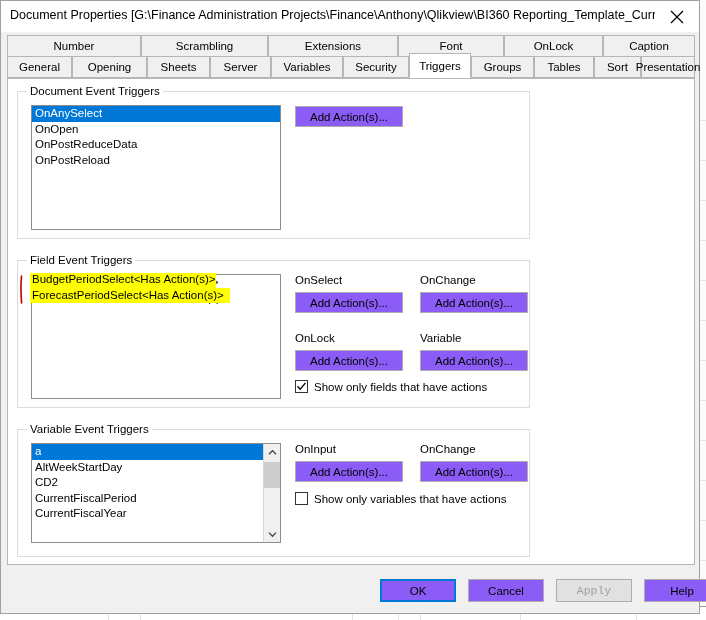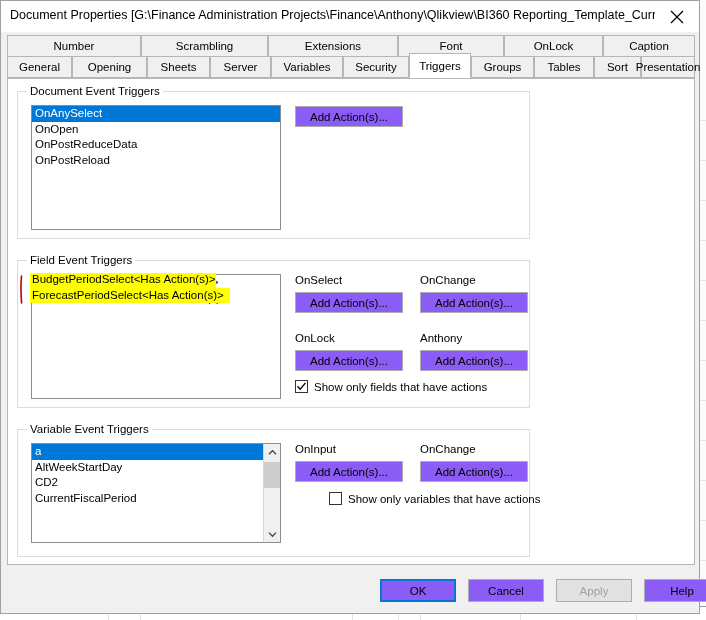--- a/index.html
+++ b/index.html
@@ -224,21 +224,21 @@
     border: 1px solid #adadad;
     font-size: 11.5px;
     color: #000000;
     display: flex;
     align-items: center;
     justify-content: center;
     cursor: default;
     white-space: nowrap;
     font-family: "Liberation Sans", sans-serif;
   }
-  .btn.disabled { color: #a0a0a0; }
+  .btn.disabled { color: #a0a0a0; font-family: Liberation Mono, monospace; }
   .btn.default {
     border: 2px solid #0078d7;
   }
 
   
   .evtlabel {
     position: absolute;
     font-size: 11.5px;
     color: #000000;
     white-space: nowrap;
@@ -423,21 +423,21 @@
           <div class="row">ForecastPeriodSelect&lt;Has Action(s)&gt;</div>
         </div>
 
       <div id="field-slots">
           <div class="evtlabel" style="left: 277px; top: 13px;">OnSelect</div>
           <div class="btn" style="left: 277px; top: 31px; width: 108px; height: 21px;">Add Action(s)...</div>
           <div class="evtlabel" style="left: 402px; top: 13px;">OnChange</div>
           <div class="btn" style="left: 402px; top: 31px; width: 108px; height: 21px;">Add Action(s)...</div>
           <div class="evtlabel" style="left: 277px; top: 71px;">OnLock</div>
           <div class="btn" style="left: 277px; top: 89px; width: 108px; height: 21px;">Add Action(s)...</div>
-          <div class="evtlabel" style="left: 402px; top: 71px;">Anthony</div>
+          <div class="evtlabel" style="left: 402px; top: 71px;">Variable</div>
           <div class="btn" style="left: 402px; top: 89px; width: 108px; height: 21px;">Add Action(s)...</div>
         </div>
 
       <div class="checkrow" style="left:277px; top:119px;">
         <span class="checkbox">
           <svg width="11" height="11" viewBox="0 0 11 11">
             <path d="M1.5 5.2 L4.2 8.2 L9.5 1.8" stroke="#000" stroke-width="1.3" fill="none"></path>
           </svg>
         </span>
         <span class="lbl">Show only fields that have actions</span>
@@ -462,30 +462,31 @@
               <svg width="9" height="7" viewBox="0 0 9 7">
                 <path d="M1 1.6 L4.5 5.2 L8 1.6" stroke="#404040" stroke-width="1.3" fill="none"></path>
               </svg>
             </span>
           </div>
         </div>
       <div class="row selected">a</div>
           <div class="row">AltWeekStartDay</div>
           <div class="row">CD2</div>
           <div class="row">CurrentFiscalPeriod</div>
+          <div class="row">CurrentFiscalYear</div>
         </div>
 
       <div id="variable-slots">
           <div class="evtlabel" style="left: 277px; top: 13px;">OnInput</div>
           <div class="btn" style="left: 277px; top: 31px; width: 108px; height: 21px;">Add Action(s)...</div>
           <div class="evtlabel" style="left: 402px; top: 13px;">OnChange</div>
           <div class="btn" style="left: 402px; top: 31px; width: 108px; height: 21px;">Add Action(s)...</div>
         </div>
 
-      <div class="checkrow" style="left:277px; top:62px;margin-left:34px;">
+      <div class="checkrow" style="left:277px; top:62px;">
         <span class="checkbox"></span>
         <span class="lbl">Show only variables that have actions</span>
       </div>
     </div>
 
   </div>
 
   <div id="footer">
       <div class="btn default" style="left: 378px; top: 13px; width: 76px; height: 23px;">OK</div>
       <div class="btn" style="left: 466px; top: 13px; width: 76px; height: 23px;">Cancel</div>

